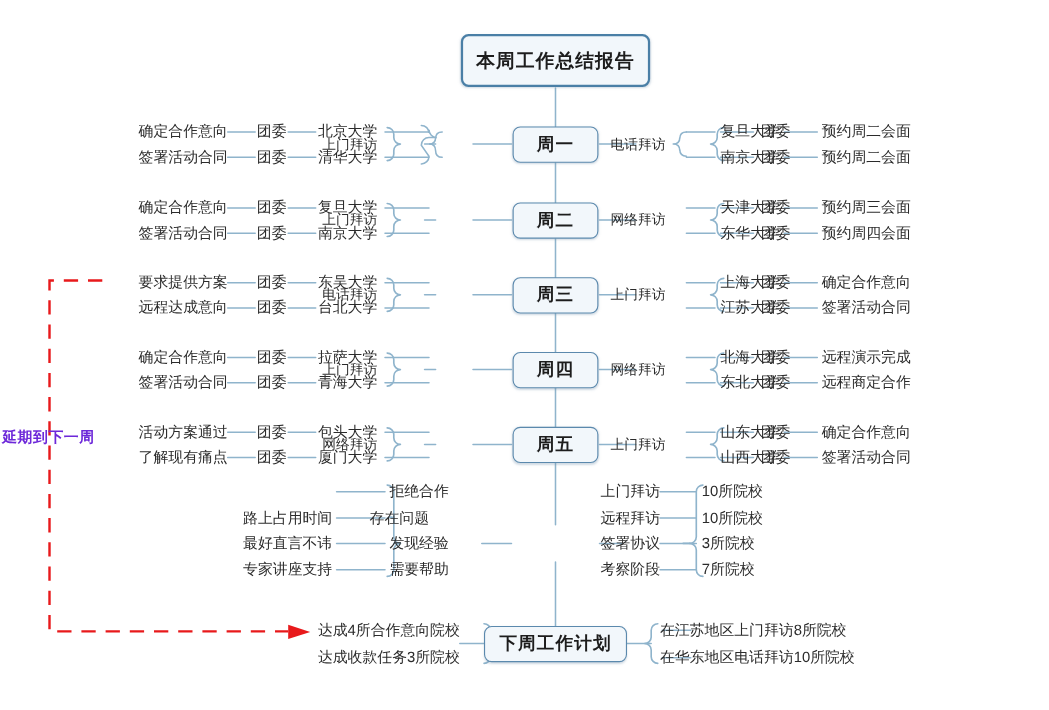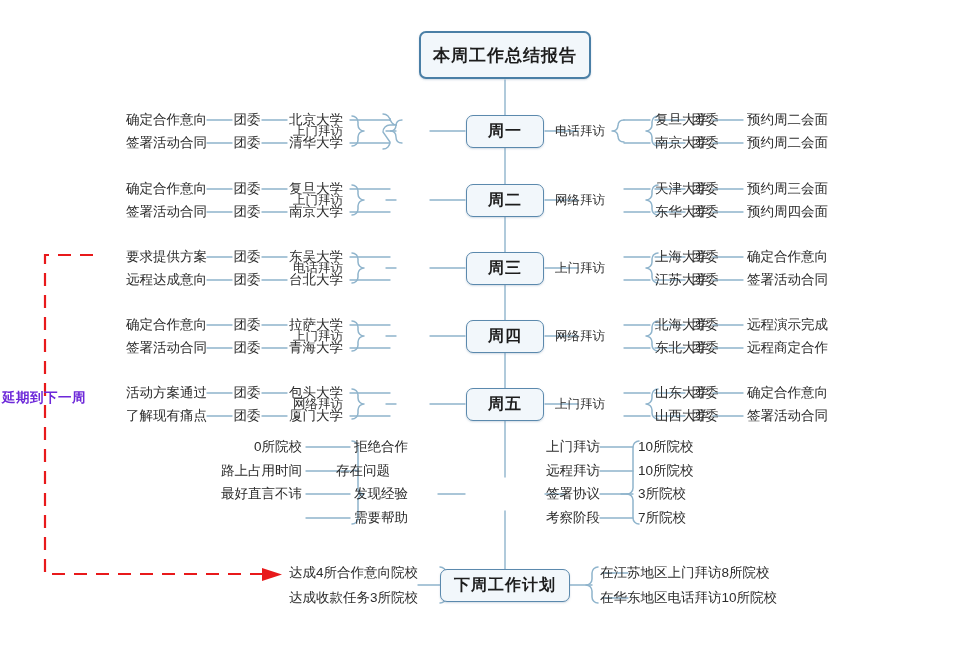--- a/index.html
+++ b/index.html
@@ -417,38 +417,38 @@
   <div class="node txt l" style="left:655px;top:406px;width:90px;">
     <span>山西大学</span>
     </div>
   <div class="node txt c" style="left:680px;top:406px;width:50px;">
     <span>团委</span>
     </div>
   <div class="node txt l" style="left:747px;top:406px;width:150px;">
     <span>签署活动合同</span>
     </div>
 
-  <div class="node txt r" style="left:150px;top:437px;width:152px;">
-    <span>0所院校</span>
-    </div>
   <div class="node txt l" style="left:354px;top:437px;width:90px;">
     <span>拒绝合作</span>
     </div>
   <div class="node txt r" style="left:150px;top:461px;width:152px;">
     <span>路上占用时间</span>
     </div>
   <div class="node txt l" style="left:336px;top:461px;width:90px;">
     <span>存在问题</span>
     </div>
   <div class="node txt r" style="left:150px;top:484px;width:152px;">
     <span>最好直言不讳</span>
     </div>
   <div class="node txt l" style="left:354px;top:484px;width:90px;">
     <span>发现经验</span>
     </div>
+  <div class="node txt r" style="left:150px;top:508px;width:152px;">
+    <span>专家讲座支持</span>
+    </div>
   <div class="node txt l" style="left:354px;top:508px;width:90px;">
     <span>需要帮助</span>
     </div>
 
   <div class="node txt r" style="left:520px;top:437px;width:80px;">
     <span>上门拜访</span>
     </div>
   <div class="node txt l" style="left:638px;top:437px;width:110px;">
     <span>10所院校</span>
     </div>

